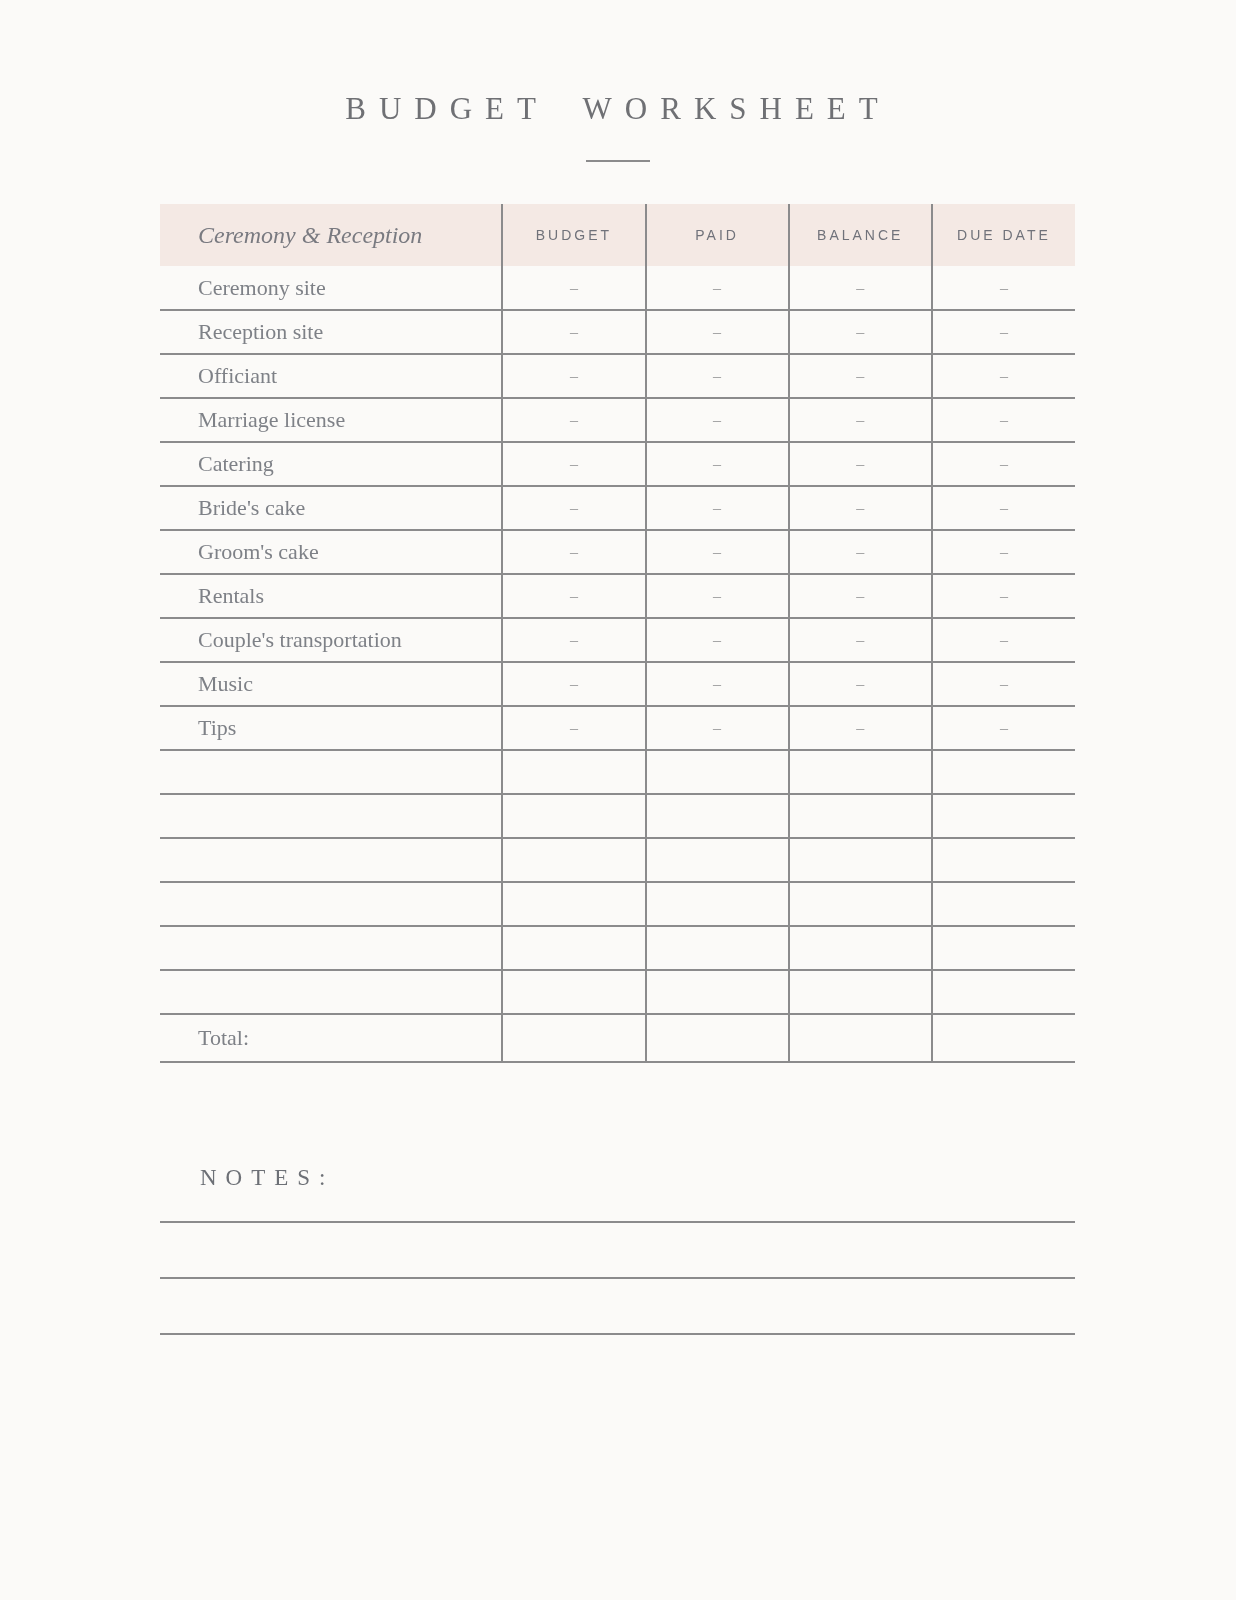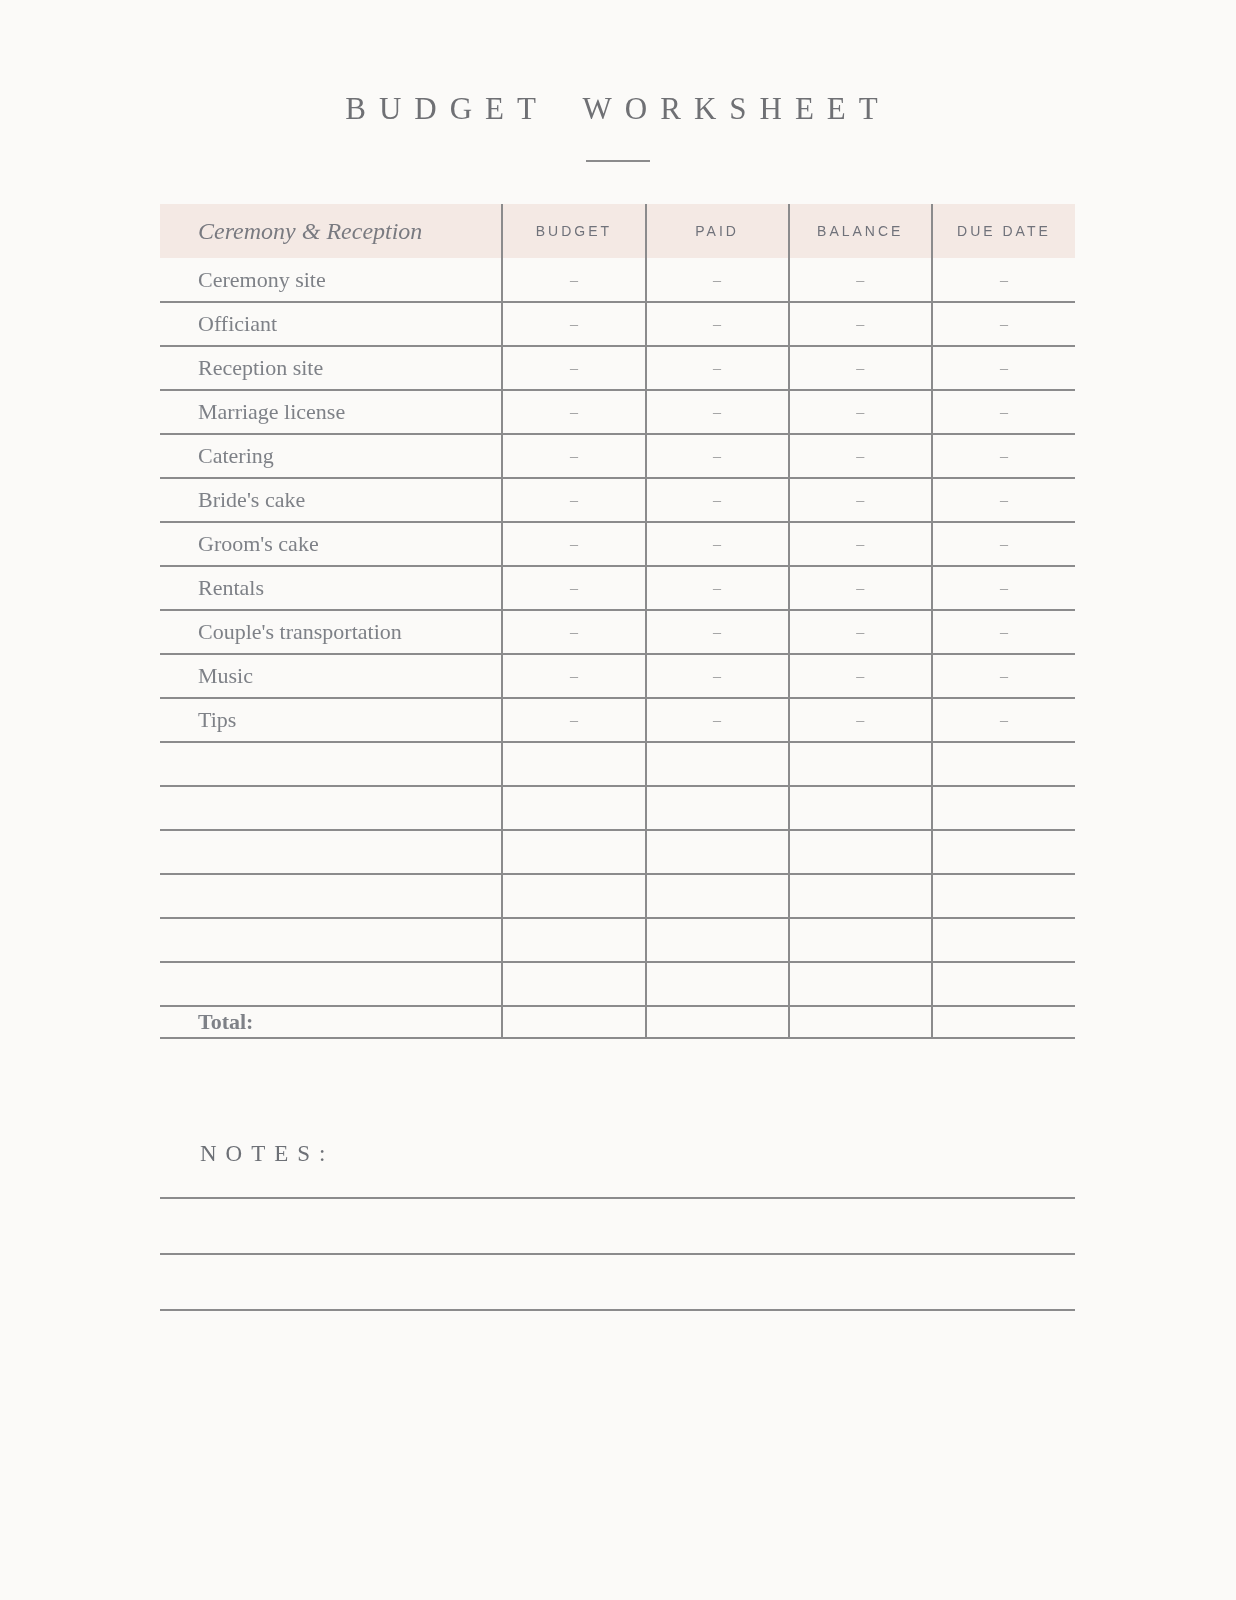--- a/index.html
+++ b/index.html
@@ -27,21 +27,21 @@
     margin: 36px auto 0;
   }
   table.budget-table {
     border-collapse: collapse;
     table-layout: fixed;
     width: 915px;
     margin: 42px 0 0 160px;
   }
   col.c-label  { width: 342px; }
   col.c-val    { width: 143px; }
-  thead tr { height: 54px; }
+  thead tr { height: 62px; }
   thead th { background: var(--accent, #f4e9e4); }
   th.section-cell {
     font-style: italic;
     font-weight: normal;
     font-size: 24px;
     color: var(--section-color, #797a80);
     text-align: left;
     padding-left: 38px;
   }
   th.col-head {
@@ -49,21 +49,21 @@
     font-size: 14px;
     font-weight: normal;
     letter-spacing: 3px;
     color: var(--colhead-color, #70727a);
     text-align: center;
   }
   th:not(:last-child), td:not(:last-child) {
     border-right: 2px solid var(--line-color, #8b8b8c);
   }
   tbody tr { height: 44px; border-bottom: 2px solid var(--line-color, #8b8b8c); }
-  tbody tr.total-row { height: 32px; font-weight: bold; }
+  tbody tr.total-row { height: 48px; }
   td.label-cell {
     font-size: 22px;
     color: var(--text-color, #7e8187);
     padding-left: 38px;
     text-align: left;
   }
   td.value-cell {
     text-align: center;
     font-size: 16px;
     color: var(--dash-color, #97979a);
@@ -115,28 +115,28 @@
     </thead>
     <tbody id="table-body">
         <tr>
           <td class="label-cell">Ceremony site</td>
           <td class="value-cell">–</td>
           <td class="value-cell">–</td>
           <td class="value-cell">–</td>
           <td class="value-cell">–</td>
         </tr>
         <tr>
+          <td class="label-cell">Reception site</td>
+          <td class="value-cell">–</td>
+          <td class="value-cell">–</td>
+          <td class="value-cell">–</td>
+          <td class="value-cell">–</td>
+        </tr>
+        <tr>
           <td class="label-cell">Officiant</td>
-          <td class="value-cell">–</td>
-          <td class="value-cell">–</td>
-          <td class="value-cell">–</td>
-          <td class="value-cell">–</td>
-        </tr>
-        <tr>
-          <td class="label-cell">Reception site</td>
           <td class="value-cell">–</td>
           <td class="value-cell">–</td>
           <td class="value-cell">–</td>
           <td class="value-cell">–</td>
         </tr>
         <tr>
           <td class="label-cell">Marriage license</td>
           <td class="value-cell">–</td>
           <td class="value-cell">–</td>
           <td class="value-cell">–</td>

